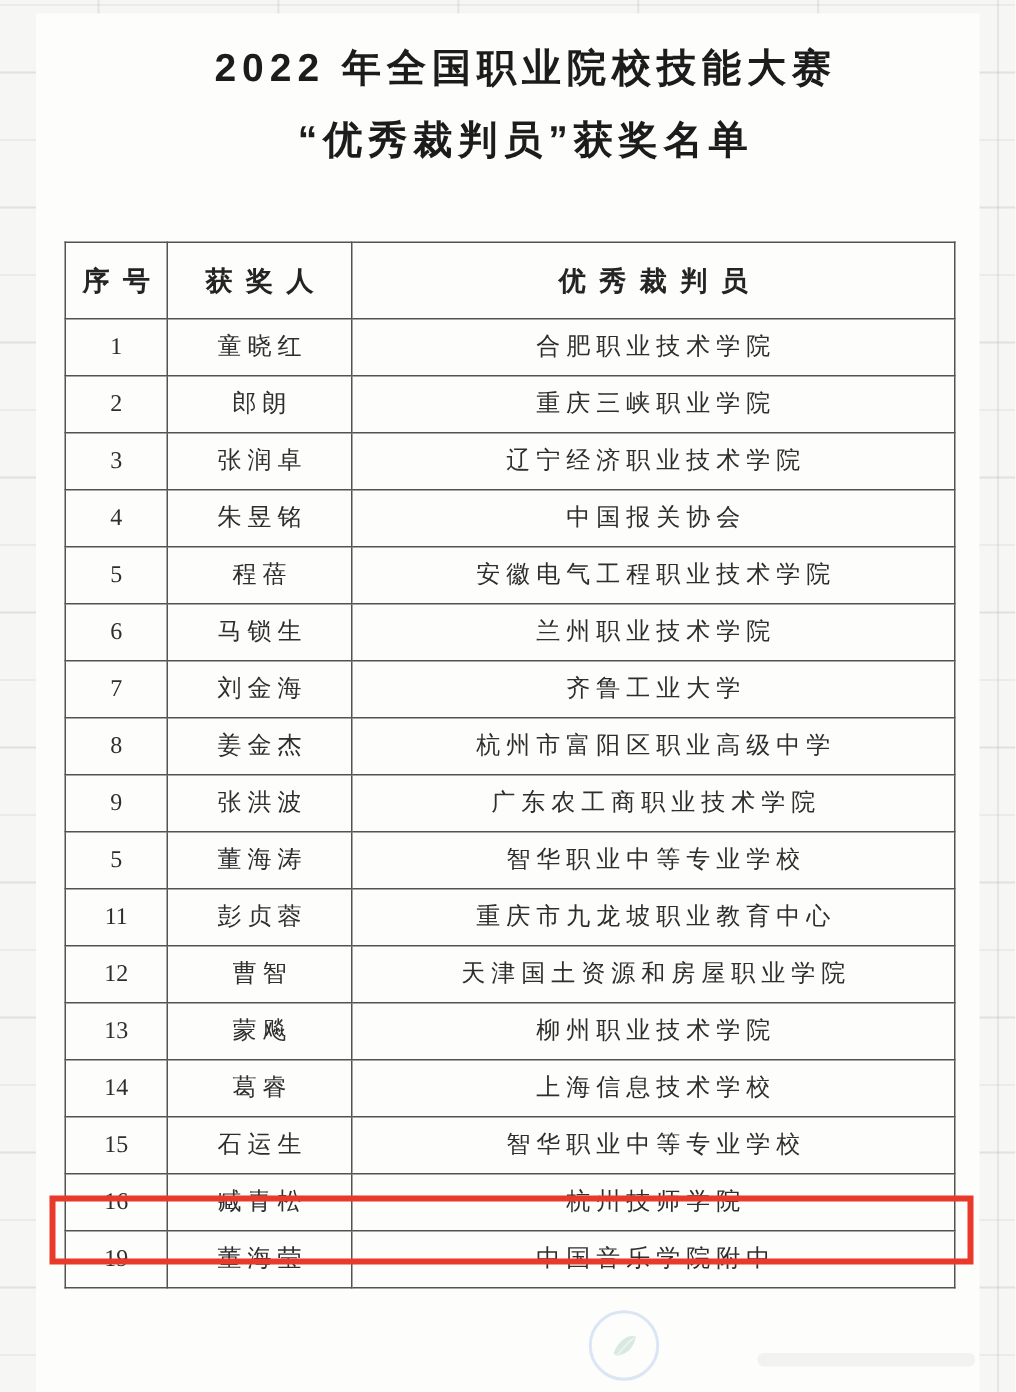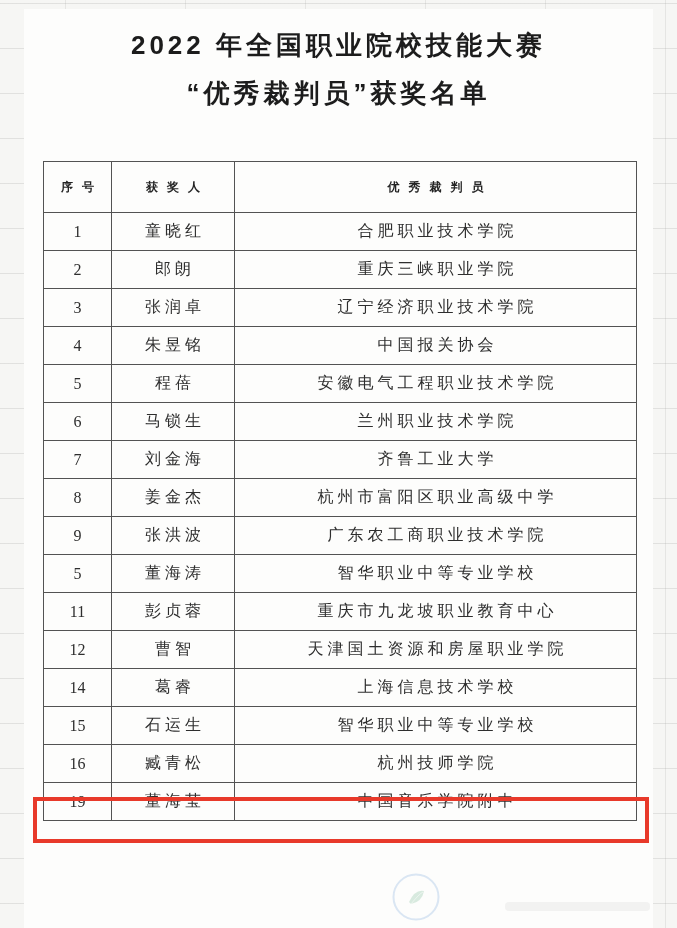--- a/index.html
+++ b/index.html
@@ -13,41 +13,41 @@
     background-image:
       repeating-linear-gradient(to bottom, rgba(150,150,150,0.22) 0 1px, transparent 1px 45px),
       repeating-linear-gradient(to right, rgba(150,150,150,0.18) 0 1px, transparent 1px 120px);
     background-position:0 3px, 65px 0;
   }
   .doc{
     position:absolute;left:24px;top:9px;width:629px;height:919px;
     background:#fdfdfc;
   }
   .title{
-    position:absolute;left:0;width:629px;text-align:center;
+    position:absolute;left:12px;width:629px;text-align:center;
     font-family:"Liberation Sans",sans-serif;
     font-weight:bold;color:#1c1c1c;font-size:26px;letter-spacing:4px;
     white-space:nowrap;
   }
   .t1{top:19px;}
   .t2{top:67px;text-align:center;}
   table.awards{
     position:absolute;left:19px;top:152px;
     width:593px;border-collapse:collapse;table-layout:fixed;
     font-family:"Liberation Serif",serif;
   }
   table.awards col.w-no{width:68px;}
   table.awards col.w-name{width:123px;}
   table.awards col.w-unit{width:402px;}
   table.awards th, table.awards td{
     border:1px solid #535353;text-align:center;vertical-align:middle;
     padding:0;color:#2e2e2e;overflow:hidden;white-space:nowrap;
   }
   table.awards th{
-    height:50px;font-size:12px;font-weight:bold;letter-spacing:9px;text-indent:9px;
+    height:50px;font-size:18px;font-weight:bold;letter-spacing:9px;text-indent:9px;
     color:#242424;
   }
   table.awards td{height:37px;font-size:16px;}
   td.c-no{font-size:17px;letter-spacing:0;}
   td.c-name{letter-spacing:4px;text-indent:4px;}
   td.c-unit{letter-spacing:4px;text-indent:4px;}
   .hl{
     position:absolute;left:9px;top:788px;width:616px;height:46px;
     box-sizing:border-box;border:4px solid #e8392a;
     pointer-events:none;
@@ -147,20 +147,25 @@
             <td class="c-name">彭贞蓉</td>
             <td class="c-unit">重庆市九龙坡职业教育中心</td>
           </tr>
 
           <tr>
             <td class="c-no">12</td>
             <td class="c-name">曹智</td>
             <td class="c-unit">天津国土资源和房屋职业学院</td>
           </tr>
 
+          <tr>
+            <td class="c-no">13</td>
+            <td class="c-name">蒙飚</td>
+            <td class="c-unit">柳州职业技术学院</td>
+          </tr>
 
           <tr>
             <td class="c-no">14</td>
             <td class="c-name">葛睿</td>
             <td class="c-unit">上海信息技术学校</td>
           </tr>
 
           <tr>
             <td class="c-no">15</td>
             <td class="c-name">石运生</td>

